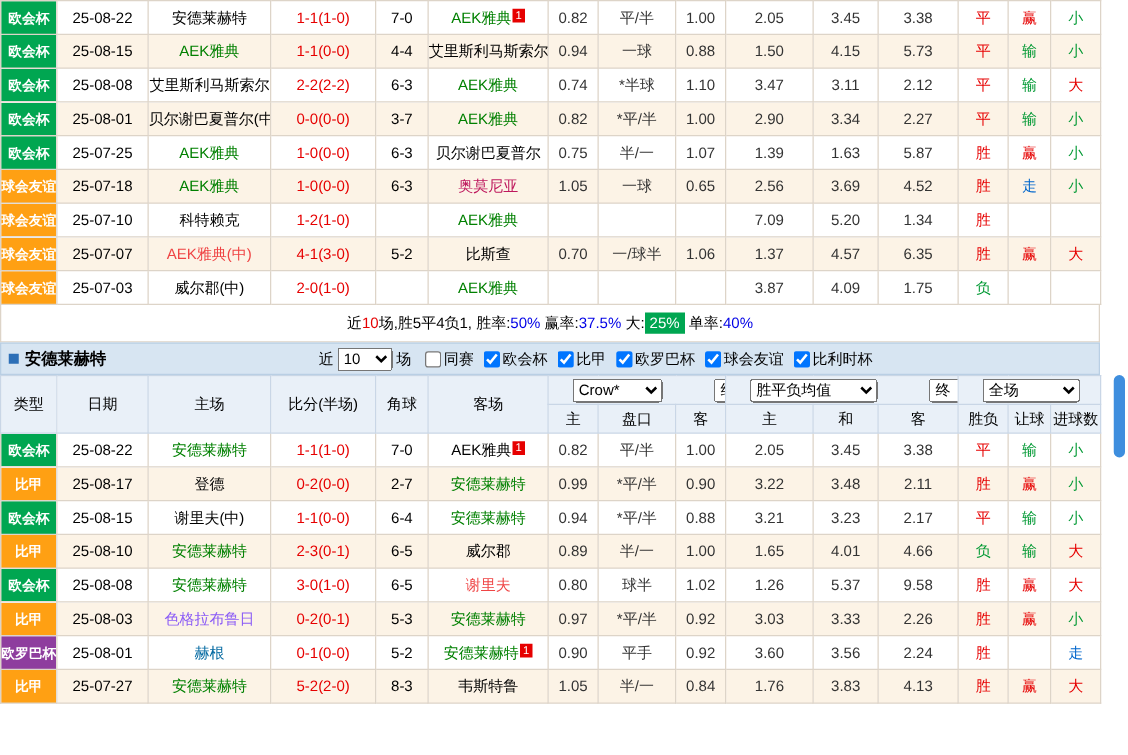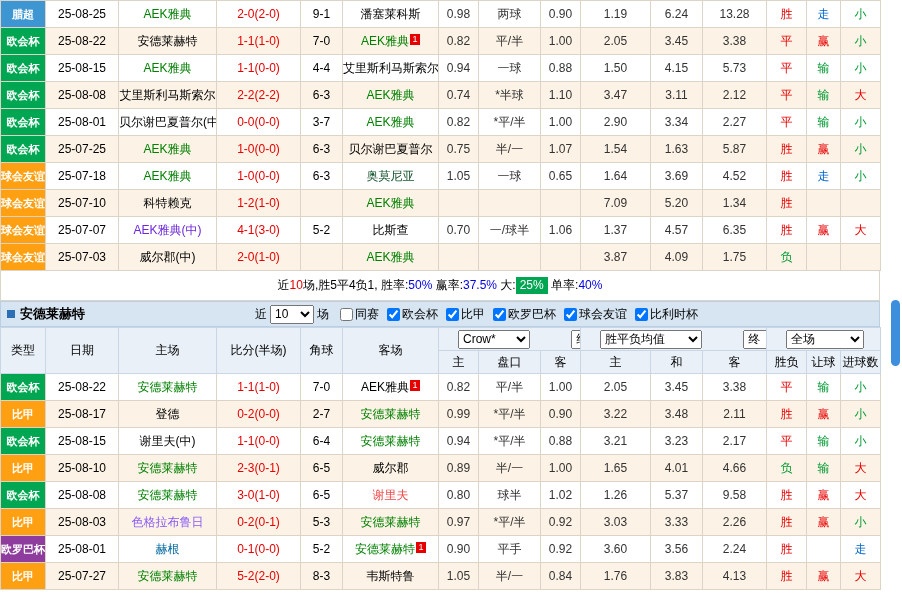--- a/index.html
+++ b/index.html
@@ -63,37 +63,20 @@
       <col class="c-ah3">
         <col class="c-eu1">
         <col class="c-eu2">
         <col class="c-eu3">
       <col class="c-r1">
         <col class="c-r2">
         <col class="c-r3">
     </colgroup>
     <tbody id="t1-body">
         <tr>
-          <td class="type" style="background: rgb(61, 150, 210);">腊超</td>
-          <td class="date">25-08-25</td>
-          <td class="team"><span style="color: rgb(0, 128, 0);">AEK雅典</span></td>
-          <td class="score">2-0(2-0)</td>
-          <td class="corner">9-1</td>
-          <td class="team"><span style="color: rgb(0, 0, 0);">潘塞莱科斯</span></td>
-          <td class="odds">0.98</td>
-          <td class="hand">两球</td>
-          <td class="odds">0.90</td>
-          <td class="odds">1.19</td>
-          <td class="odds">6.24</td>
-          <td class="odds">13.28</td>
-          <td class="res" style="color: rgb(230, 0, 0);">胜</td>
-          <td class="res" style="color: rgb(0, 102, 204);">走</td>
-          <td class="res" style="color: rgb(0, 153, 51);">小</td>
-        </tr>
-        <tr>
           <td class="type" style="background: rgb(0, 166, 81);">欧会杯</td>
           <td class="date">25-08-22</td>
           <td class="team"><span style="color: rgb(0, 0, 0);">安德莱赫特</span></td>
           <td class="score">1-1(1-0)</td>
           <td class="corner">7-0</td>
           <td class="team"><span style="color: rgb(0, 128, 0);">AEK雅典</span><span class="badge">1</span></td>
           <td class="odds">0.82</td>
           <td class="hand">平/半</td>
           <td class="odds">1.00</td>
           <td class="odds">2.05</td>
@@ -157,38 +140,38 @@
         <tr>
           <td class="type" style="background: rgb(0, 166, 81);">欧会杯</td>
           <td class="date">25-07-25</td>
           <td class="team"><span style="color: rgb(0, 128, 0);">AEK雅典</span></td>
           <td class="score">1-0(0-0)</td>
           <td class="corner">6-3</td>
           <td class="team"><span style="color: rgb(0, 0, 0);">贝尔谢巴夏普尔</span></td>
           <td class="odds">0.75</td>
           <td class="hand">半/一</td>
           <td class="odds">1.07</td>
-          <td class="odds">1.54</td>
+          <td class="odds">1.39</td>
           <td class="odds">1.63</td>
           <td class="odds">5.87</td>
           <td class="res" style="color: rgb(230, 0, 0);">胜</td>
           <td class="res" style="color: rgb(230, 0, 0);">赢</td>
           <td class="res" style="color: rgb(0, 153, 51);">小</td>
         </tr>
         <tr>
           <td class="type" style="background: rgb(255, 160, 19);">球会友谊</td>
           <td class="date">25-07-18</td>
           <td class="team"><span style="color: rgb(0, 128, 0);">AEK雅典</span></td>
           <td class="score">1-0(0-0)</td>
           <td class="corner">6-3</td>
-          <td class="team"><span style="color: #14532d;">奥莫尼亚</span></td>
+          <td class="team"><span style="color: #be185d;">奥莫尼亚</span></td>
           <td class="odds">1.05</td>
           <td class="hand">一球</td>
           <td class="odds">0.65</td>
-          <td class="odds">1.64</td>
+          <td class="odds">2.56</td>
           <td class="odds">3.69</td>
           <td class="odds">4.52</td>
           <td class="res" style="color: rgb(230, 0, 0);">胜</td>
           <td class="res" style="color: rgb(0, 102, 204);">走</td>
           <td class="res" style="color: rgb(0, 153, 51);">小</td>
         </tr>
         <tr>
           <td class="type" style="background: rgb(255, 160, 19);">球会友谊</td>
           <td class="date">25-07-10</td>
           <td class="team"><span style="color: rgb(0, 0, 0);">科特赖克</span></td>
@@ -201,21 +184,21 @@
           <td class="odds">7.09</td>
           <td class="odds">5.20</td>
           <td class="odds">1.34</td>
           <td class="res" style="color: rgb(230, 0, 0);">胜</td>
           <td class="res"></td>
           <td class="res"></td>
         </tr>
         <tr>
           <td class="type" style="background: rgb(255, 160, 19);">球会友谊</td>
           <td class="date">25-07-07</td>
-          <td class="team"><span style="color: #6d28d9;">AEK雅典(中)</span></td>
+          <td class="team"><span style="color: #ef4444;">AEK雅典(中)</span></td>
           <td class="score">4-1(3-0)</td>
           <td class="corner">5-2</td>
           <td class="team"><span style="color: rgb(0, 0, 0);">比斯查</span></td>
           <td class="odds">0.70</td>
           <td class="hand">一/球半</td>
           <td class="odds">1.06</td>
           <td class="odds">1.37</td>
           <td class="odds">4.57</td>
           <td class="odds">6.35</td>
           <td class="res" style="color: rgb(230, 0, 0);">胜</td>

